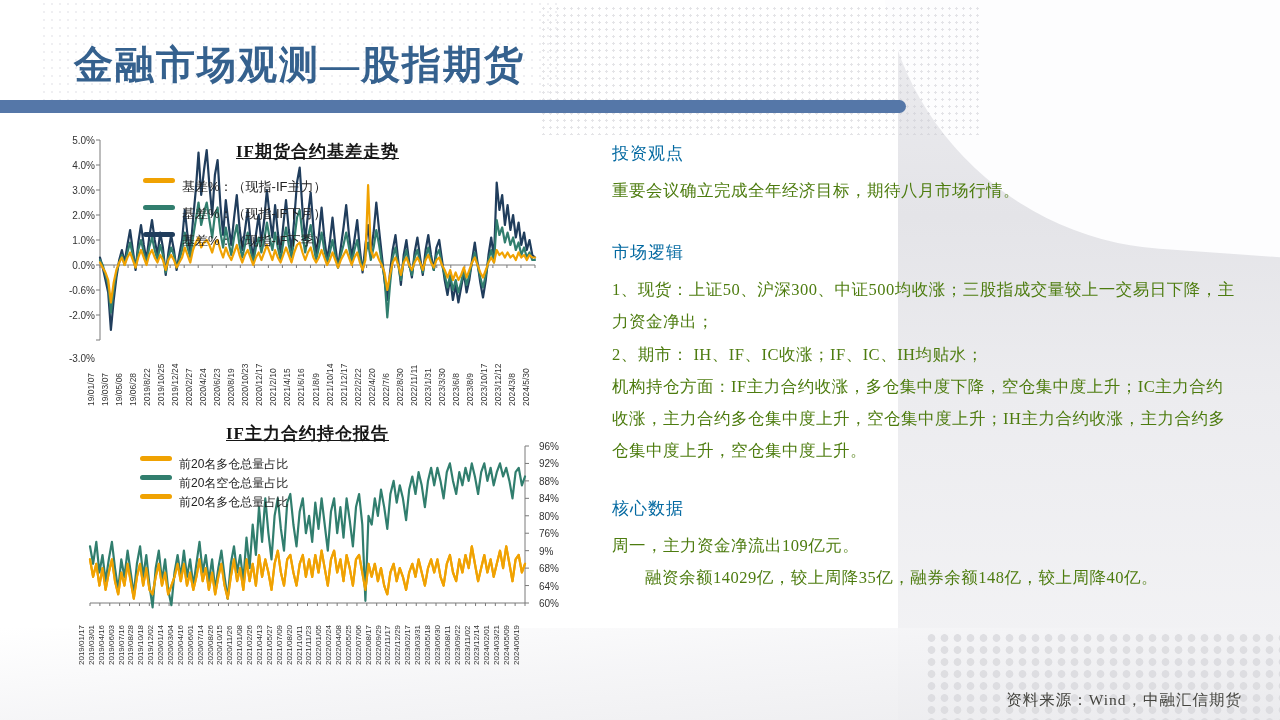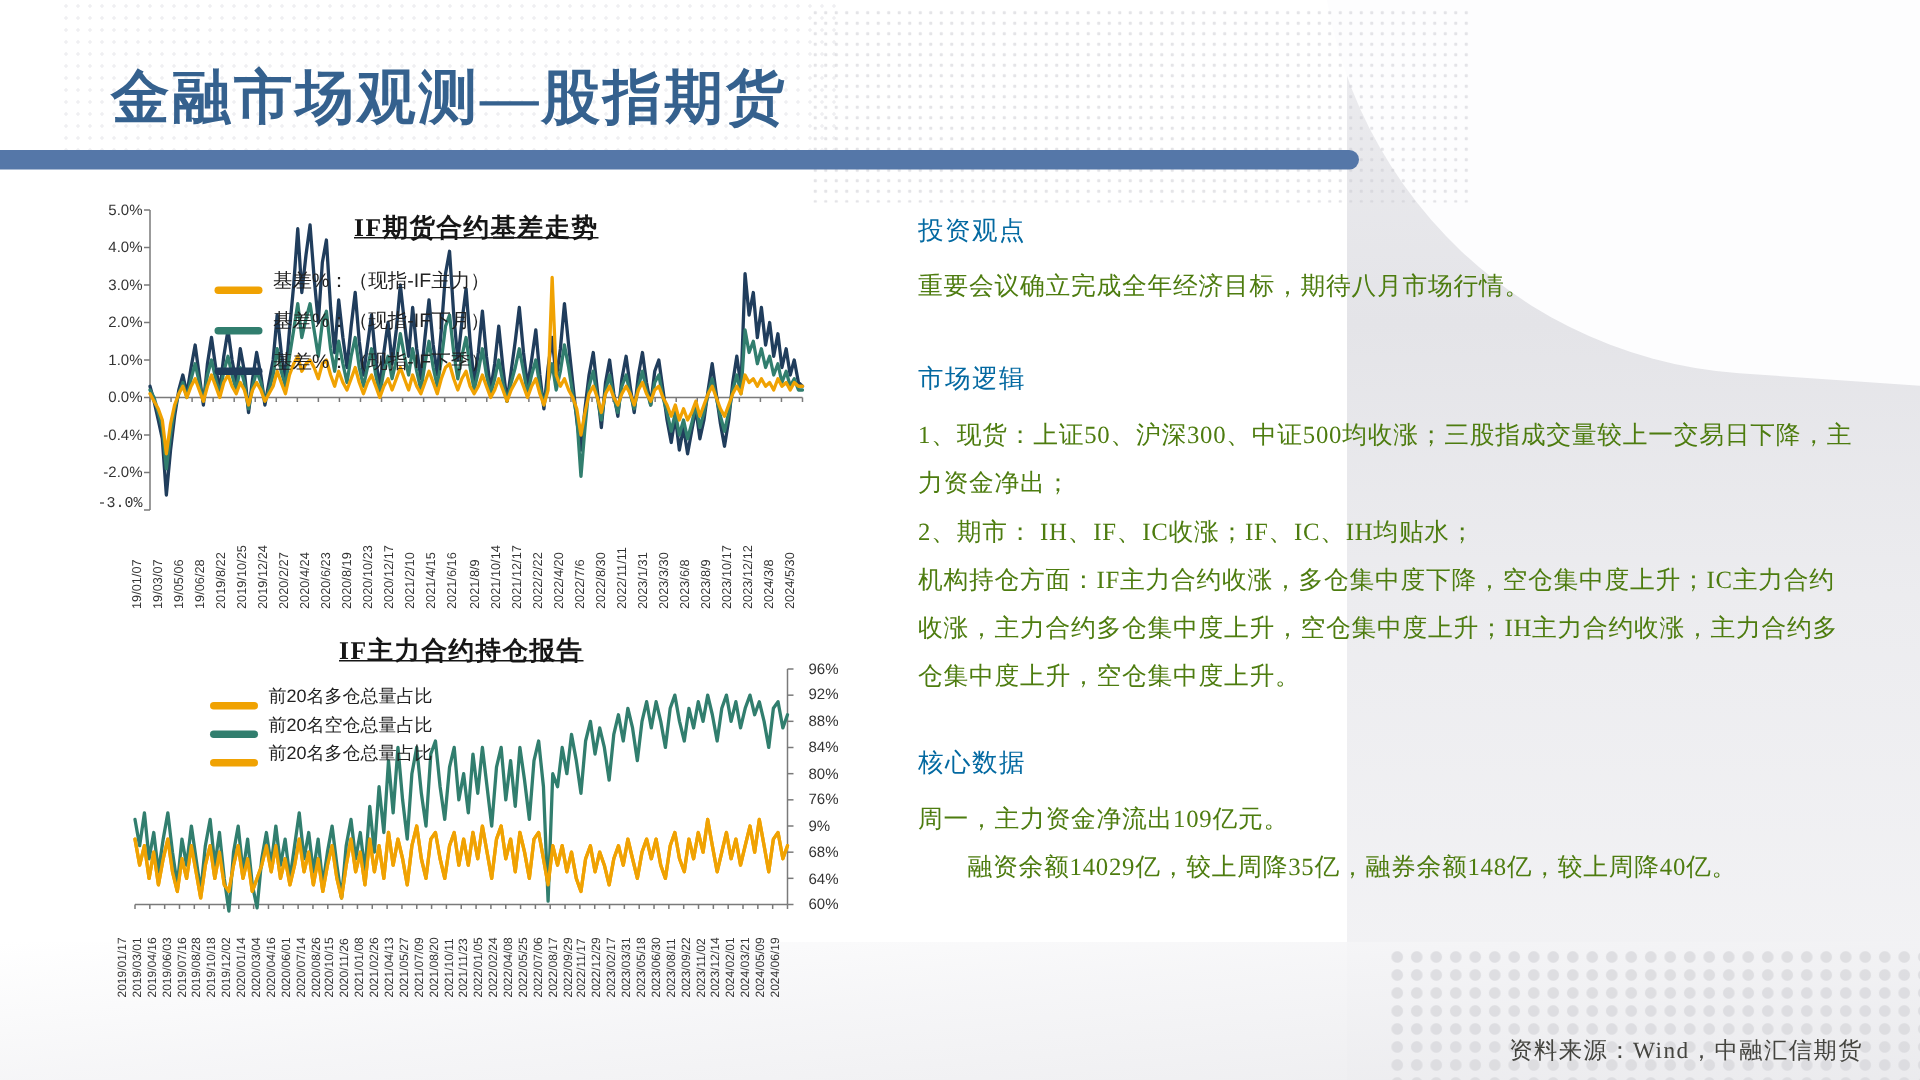--- a/index.html
+++ b/index.html
@@ -62,21 +62,21 @@
   .ylabels span{font-size:10px;}
   .ylabels.left span{right:0;}
   .ylabels.right span{left:6px;}
   .xlabels{position:absolute;}
   .xlabels span{
     bottom:0;transform-origin:left bottom;transform:rotate(-90deg);
     font-size:8.5px;letter-spacing:0px;
   }
   .chart2 .xlabels span{font-size:8px;}
   .legend{position:absolute;}
-  .legend-item{display:flex;align-items:flex-end;margin-bottom:6px;}
+  .legend-item{display:flex;align-items:flex-start;margin-bottom:6px;}
   .legend-swatch{width:32px;height:5px;border-radius:3px;margin-right:7px;flex:none;}
   .chart1 .legend-item{margin-bottom:9px;}
   .legend-label{font-size:13px;color:#222;white-space:nowrap;}
   .chart2 .legend-label{font-size:12px;}
   .chart2 .legend-item{margin-bottom:2px;}
   
   .panel{
     position:absolute;left:612px;top:142px;width:625px;
     font-family:"Liberation Serif",serif;
   }
@@ -159,23 +159,23 @@
       <polyline points="0.0,120.0 2.7,125.0 5.5,135.0 8.2,145.0 10.9,172.5 13.7,150.0 16.4,132.5 19.2,122.5 21.9,115.0 24.6,125.0 27.4,112.5 30.1,102.5 32.8,115.0 35.6,127.5 38.3,110.0 41.0,100.0 43.8,112.5 46.5,122.5 49.2,107.5 52.0,97.5 54.7,110.0 57.5,120.0 60.2,105.0 62.9,115.0 65.7,132.5 68.4,117.5 71.1,107.5 73.9,115.0 76.6,127.5 79.3,120.0 82.1,110.0 84.8,92.5 87.5,107.5 90.3,117.5 93.0,97.5 95.8,80.0 98.5,62.5 101.2,85.0 104.0,72.5 106.7,62.5 109.4,80.0 112.2,97.5 114.9,75.0 117.6,67.5 120.4,92.5 123.1,107.5 125.8,87.5 128.6,102.5 131.3,115.0 134.1,97.5 136.8,85.0 139.5,105.0 142.3,117.5 145.0,105.0 147.7,92.5 150.5,110.0 153.2,122.5 155.9,107.5 158.7,97.5 161.4,112.5 164.2,100.0 166.9,82.5 169.6,97.5 172.4,110.0 175.1,92.5 177.8,107.5 180.6,120.0 183.3,102.5 186.0,87.5 188.8,105.0 191.5,117.5 194.2,100.0 197.0,77.5 199.7,70.0 202.5,95.0 205.2,112.5 207.9,97.5 210.7,85.0 213.4,105.0 216.1,120.0 218.9,107.5 221.6,92.5 224.3,110.0 227.1,122.5 229.8,112.5 232.5,100.0 235.3,115.0 238.0,127.5 240.8,115.0 243.5,105.0 246.2,92.5 249.0,107.5 251.7,122.5 254.4,110.0 257.2,100.0 259.9,117.5 262.6,130.0 265.4,115.0 268.1,102.5 270.8,120.0 273.6,107.5 276.3,90.0 279.1,105.0 281.8,122.5 284.5,137.5 287.3,177.5 290.0,145.0 292.7,117.5 295.5,107.5 298.2,125.0 300.9,140.0 303.7,120.0 306.4,110.0 309.2,125.0 311.9,135.0 314.6,117.5 317.4,110.0 320.1,122.5 322.8,132.5 325.6,117.5 328.3,107.5 331.0,120.0 333.8,130.0 336.5,115.0 339.2,110.0 342.0,125.0 344.7,135.0 347.5,147.5 350.2,135.0 352.9,150.0 355.7,140.0 358.4,152.5 361.1,142.5 363.9,130.0 366.6,145.0 369.3,135.0 372.1,122.5 374.8,112.5 377.5,125.0 380.3,137.5 383.0,147.5 385.8,135.0 388.5,120.0 391.2,110.0 394.0,122.5 396.7,80.0 399.4,95.0 402.2,87.5 404.9,102.5 407.6,92.5 410.4,105.0 413.1,97.5 415.8,110.0 418.6,102.5 421.3,115.0 424.1,107.5 426.8,117.5 429.5,112.5 432.3,120.0 435.0,120.0" fill="none" stroke="#317E6E" stroke-width="2.2" stroke-linejoin="round" stroke-linecap="round"></polyline>
       <polyline points="0.0,122.5 2.7,127.5 5.5,132.5 8.2,140.0 10.9,162.5 13.7,142.5 16.4,130.0 19.2,122.5 21.9,117.5 24.6,125.0 27.4,117.5 30.1,112.5 32.8,120.0 35.6,127.5 38.3,117.5 41.0,110.0 43.8,117.5 46.5,125.0 49.2,115.0 52.0,110.0 54.7,117.5 57.5,122.5 60.2,115.0 62.9,120.0 65.7,130.0 68.4,120.0 71.1,115.0 73.9,120.0 76.6,127.5 79.3,122.5 82.1,117.5 84.8,107.5 87.5,115.0 90.3,122.5 93.0,110.0 95.8,102.5 98.5,97.5 101.2,107.5 104.0,102.5 106.7,100.0 109.4,105.0 112.2,112.5 114.9,102.5 117.6,100.0 120.4,110.0 123.1,117.5 125.8,107.5 128.6,115.0 131.3,120.0 134.1,112.5 136.8,105.0 139.5,115.0 142.3,122.5 145.0,115.0 147.7,110.0 150.5,117.5 153.2,125.0 155.9,117.5 158.7,112.5 161.4,120.0 164.2,112.5 166.9,105.0 169.6,112.5 172.4,120.0 175.1,110.0 177.8,117.5 180.6,122.5 183.3,115.0 186.0,107.5 188.8,115.0 191.5,122.5 194.2,112.5 197.0,105.0 199.7,102.5 202.5,112.5 205.2,120.0 207.9,112.5 210.7,107.5 213.4,117.5 216.1,122.5 218.9,117.5 221.6,110.0 224.3,117.5 227.1,125.0 229.8,120.0 232.5,112.5 235.3,120.0 238.0,127.5 240.8,120.0 243.5,115.0 246.2,110.0 249.0,117.5 251.7,125.0 254.4,117.5 257.2,112.5 259.9,122.5 262.6,130.0 265.4,120.0 268.1,45.0 270.8,110.0 273.6,117.5 276.3,112.5 279.1,120.0 281.8,125.0 284.5,132.5 287.3,150.0 290.0,135.0 292.7,122.5 295.5,117.5 298.2,125.0 300.9,135.0 303.7,122.5 306.4,117.5 309.2,125.0 311.9,130.0 314.6,122.5 317.4,117.5 320.1,122.5 322.8,130.0 325.6,120.0 328.3,115.0 331.0,122.5 333.8,127.5 336.5,120.0 339.2,117.5 342.0,125.0 344.7,130.0 347.5,137.5 350.2,130.0 352.9,140.0 355.7,132.5 358.4,140.0 361.1,135.0 363.9,127.5 366.6,137.5 369.3,130.0 372.1,122.5 374.8,117.5 377.5,125.0 380.3,132.5 383.0,137.5 385.8,130.0 388.5,122.5 391.2,117.5 394.0,122.5 396.7,110.0 399.4,115.0 402.2,112.5 404.9,117.5 407.6,112.5 410.4,117.5 413.1,115.0 415.8,120.0 418.6,112.5 421.3,117.5 424.1,115.0 426.8,120.0 429.5,115.0 432.3,117.5 435.0,117.5" fill="none" stroke="#F0A202" stroke-width="2.2" stroke-linejoin="round" stroke-linecap="round"></polyline>
     </svg>
   <div class="ylabels left" style="left:0;top:10px;width:40px;height:200px;">
       <span style="top: -5px;">5.0%</span>
       <span style="top: 20px;">4.0%</span>
       <span style="top: 45px;">3.0%</span>
       <span style="top: 70px;">2.0%</span>
       <span style="top: 95px;">1.0%</span>
       <span style="top: 120px;">0.0%</span>
-      <span style="top: 145px;">-0.4%</span>
+      <span style="top: 145px;">-0.6%</span>
       <span style="top: 170px;">-2.0%</span>
-      <span style="top: 191px; font-family: Liberation Mono, monospace;">-3.0%</span>
+      <span style="top: 213px;">-3.0%</span>
     </div>
   <div class="xlabels" style="left:45px;top:214px;width:435px;height:62px;">
       <span style="left: -4px;">19/01/07</span>
       <span style="left: 10.0323px;">19/03/07</span>
       <span style="left: 24.0645px;">19/05/06</span>
       <span style="left: 38.0968px;">19/06/28</span>
       <span style="left: 52.129px;">2019/8/22</span>
       <span style="left: 66.1613px;">2019/10/25</span>
       <span style="left: 80.1935px;">2019/12/24</span>
       <span style="left: 94.2258px;">2020/2/27</span>

